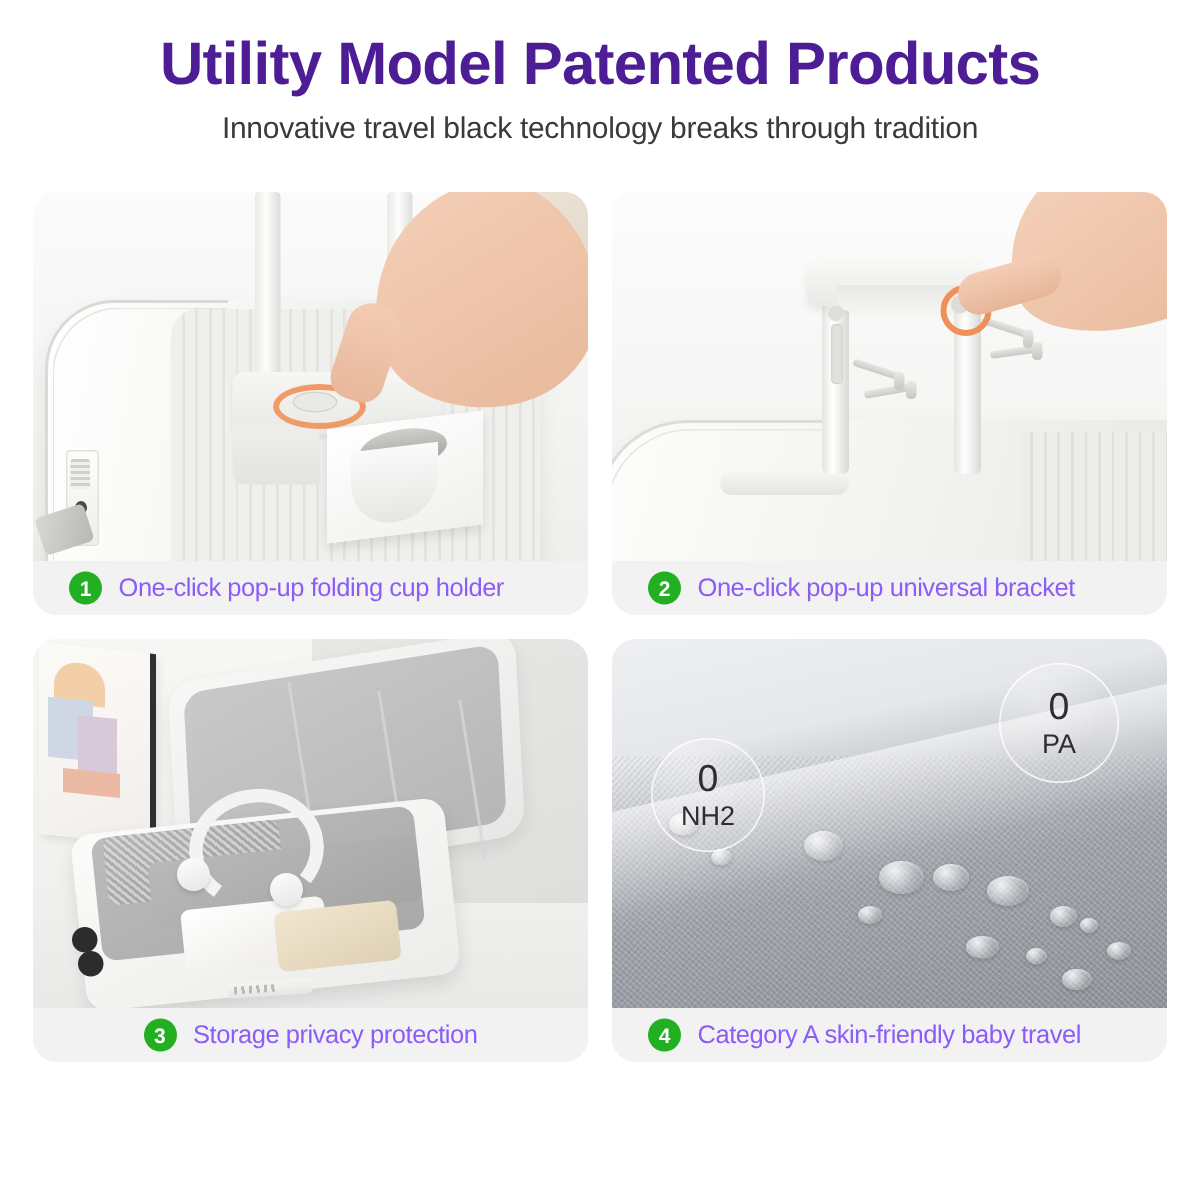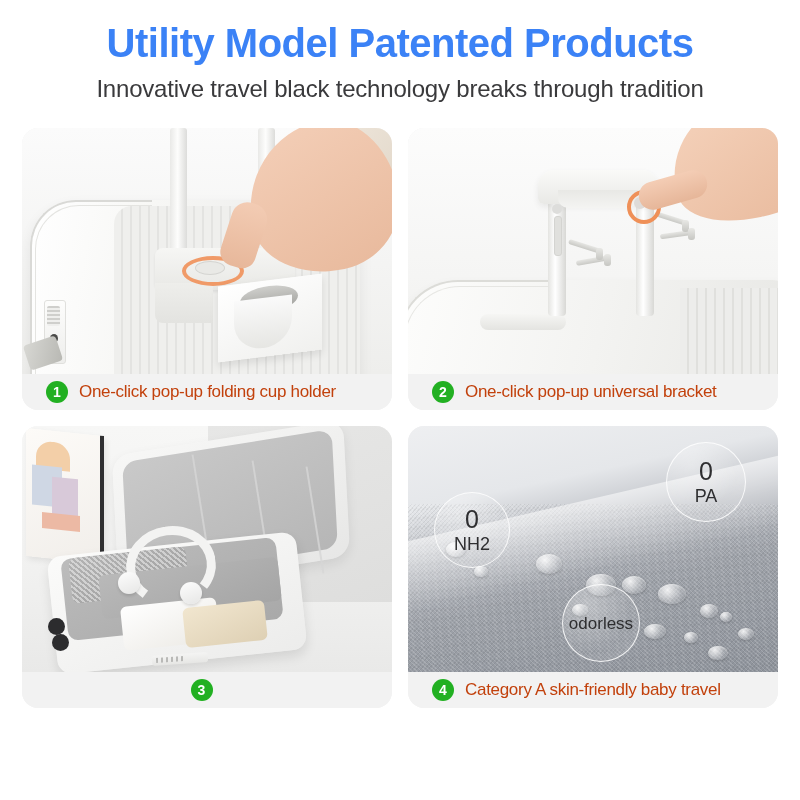--- a/index.html
+++ b/index.html
@@ -9,24 +9,24 @@
     font-family:"Liberation Sans", sans-serif;
     color:#2b2b2b;
     overflow:hidden;
   }
   .page{position:relative;width:800px;height:800px;box-sizing:border-box;}
 
   
   .header{text-align:center;padding-top:22px;}
   .title{
     font-size:40px;font-weight:bold;letter-spacing:-0.5px;
-    color:#3b82f6;line-height:1.05;margin:0;
+    color:#4c1d95;line-height:1.05;margin:0;
   }
   .subtitle{
-    font-size:24px;font-weight:normal;color:#3a3a3c;
+    font-size:20px;font-weight:normal;color:#3a3a3c;
     margin:11px 0 0 0;letter-spacing:-0.2px;
   }
 
   
   .grid{
     position:absolute;left:22px;top:128px;
     width:756px;
     display:grid;
     grid-template-columns:370px 370px;
     grid-template-rows:282px 282px;
@@ -49,21 +49,21 @@
   }
   .caption.center{justify-content:center;}
   .caption.left{padding-left:24px;}
   .badge{
     width:22px;height:22px;border-radius:50%;
     background:#22b022;color:#fff;
     font-size:14px;font-weight:bold;
     display:flex;align-items:center;justify-content:center;
     flex:0 0 auto;margin-right:11px;
   }
-  .caption-text{font-size:17px;color:#c2410c;white-space:nowrap;letter-spacing:-0.3px;}
+  .caption-text{font-size:17px;color:#8b5cf6;white-space:nowrap;letter-spacing:-0.3px;}
 
   
   .footer{
     position:absolute;left:0;right:0;top:744px;
     text-align:center;font-size:19px;color:#3a3a3c;letter-spacing:-0.2px;
   }
 
   
   .p1{position:absolute;inset:0;background:
       linear-gradient(180deg,#fbfbfb 0%,#f4f4f3 55%,#eeeeec 100%);}
@@ -493,20 +493,21 @@
           <div class="hp-cup a"></div>
           <div class="hp-cup b"></div>
           <div class="wheel a"></div>
           <div class="wheel b"></div>
           <div class="lockstrip"></div>
           <div class="lockdots"></div>
         </div>
       </div>
       <div class="caption center">
         <span class="badge">3</span>
+        <span class="caption-text">Storage privacy protection</span>
       </div>
     </div>
 
     <div class="card">
       <div class="photo">
         <div class="p4">
           <div class="weave"></div>
           <div class="sheen"></div>
 
           <div class="drop" style="left:128px;top:128px;width:26px;height:20px;"></div>
@@ -526,23 +527,20 @@
           <div class="bubble" style="left:258px;top:16px;width:78px;height:78px;">
             <span class="big">0</span>
             <span class="small">PA</span>
           </div>
 
           <div class="bubble" style="left:26px;top:66px;width:74px;height:74px;">
             <span class="big">0</span>
             <span class="small">NH2</span>
           </div>
 
-          <div class="bubble" style="left:154px;top:158px;width:76px;height:76px;">
-            <span class="word">odorless</span>
-          </div>
         </div>
       </div>
       <div class="caption left">
         <span class="badge">4</span>
         <span class="caption-text">Category A skin-friendly baby travel</span>
       </div>
     </div>
 
   </div>
 

